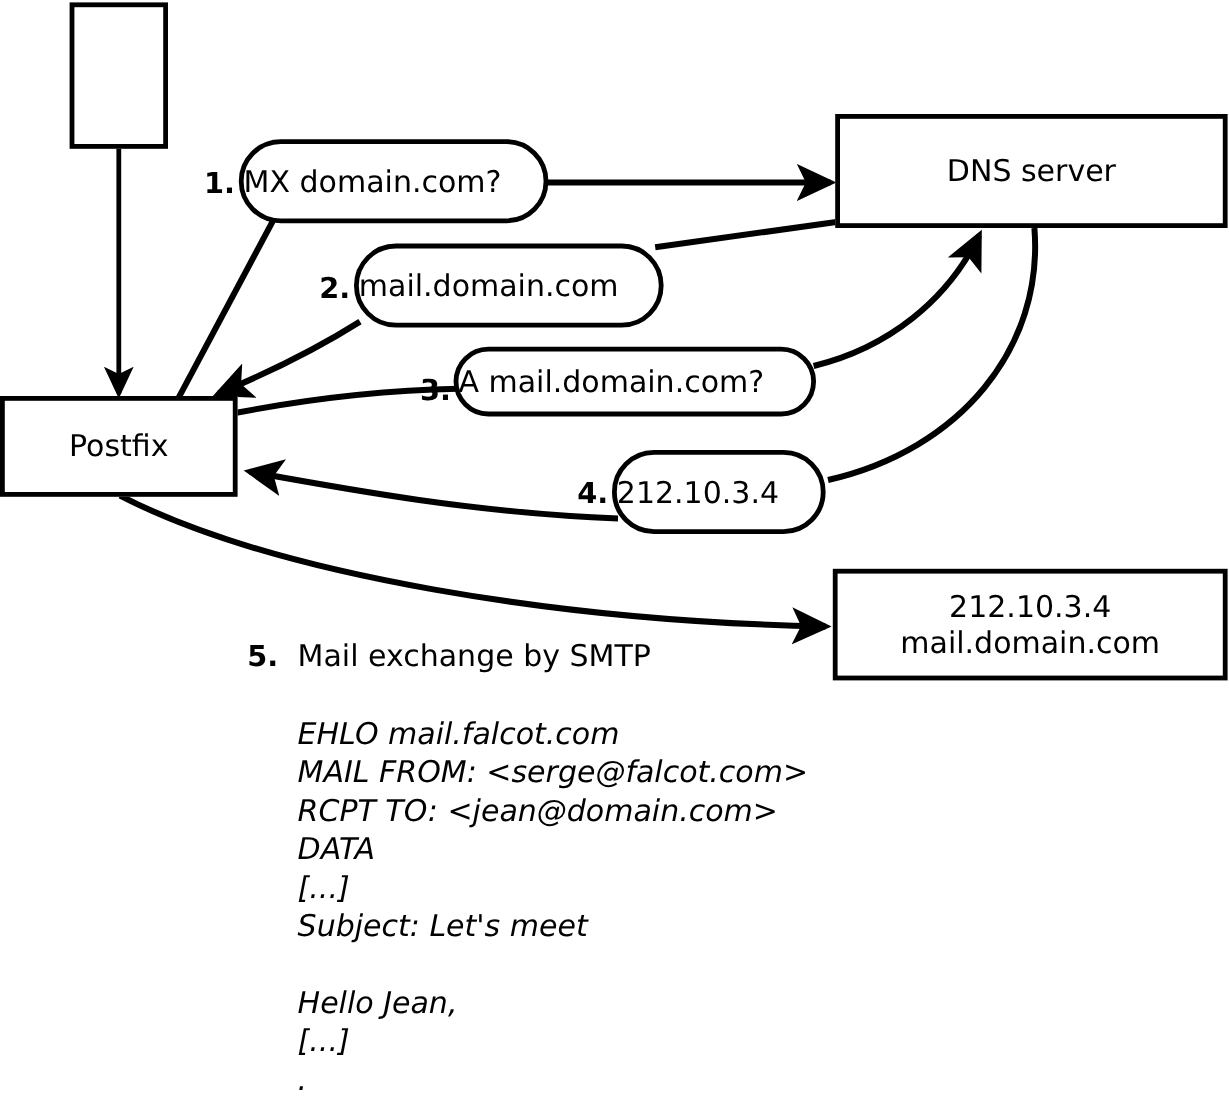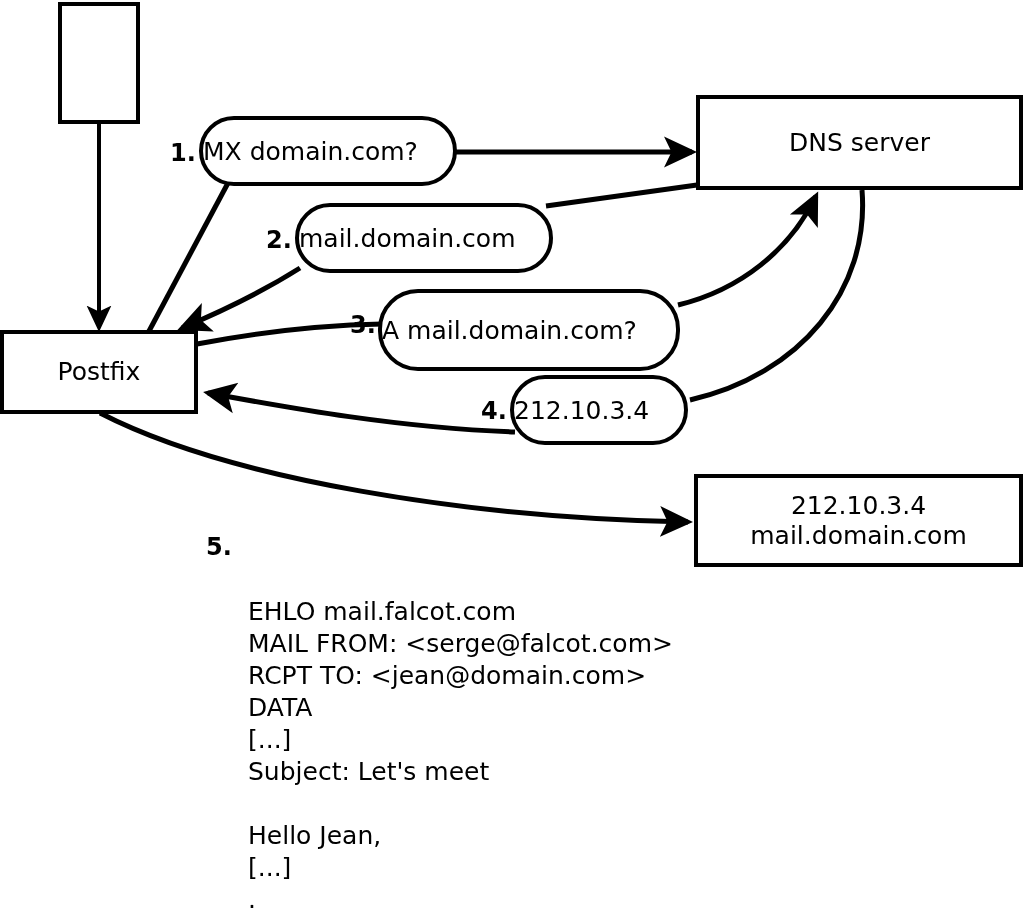--- a/index.html
+++ b/index.html
@@ -121,36 +121,37 @@
 
 
   <div class="bubble f25" style="left:199px; top:116px; width:258px; height:70px;">
     <span>MX domain.com?</span>
   </div>
 
   <div class="bubble f25" style="left:295px; top:203px; width:258px; height:70px;">
     <span>mail.domain.com</span>
   </div>
 
-  <div class="bubble f25" style="left:378px; top:289px; width:302px; height:82px;">
+  <div class="bubble f25" style="left:378px; top:289px; width:302px; height:58px;">
     <span>A mail.domain.com?</span>
   </div>
 
   <div class="bubble f25" style="left:510px; top:375px; width:178px; height:70px;">
     <span>212.10.3.4</span>
   </div>
 
   <div class="step-num f24" style="left:170px; top:139px;">1.</div>
   <div class="step-num f24" style="left:266px; top:226px;">2.</div>
   <div class="step-num f24" style="left:350px; top:311px;">3.</div>
   <div class="step-num f24" style="left:481px; top:397px;">4.</div>
   <div class="step-num f24" style="left:206px; top:533px;">5.</div>
 
+  <div class="plain-text f25" style="left:248px; top:532px;">Mail exchange by SMTP</div>
 
-  <div class="code-block f25" style="left:248px; top:596px;">EHLO mail.falcot.com
+  <div class="code-block f25" style="left:248px; top:596px;font-style:italic;">EHLO mail.falcot.com
 MAIL FROM: &lt;serge@falcot.com&gt;
 RCPT TO: &lt;jean@domain.com&gt;
 DATA
 [...]
 Subject: Let's meet
 
 Hello Jean,
 [...]
 .</div>
 

